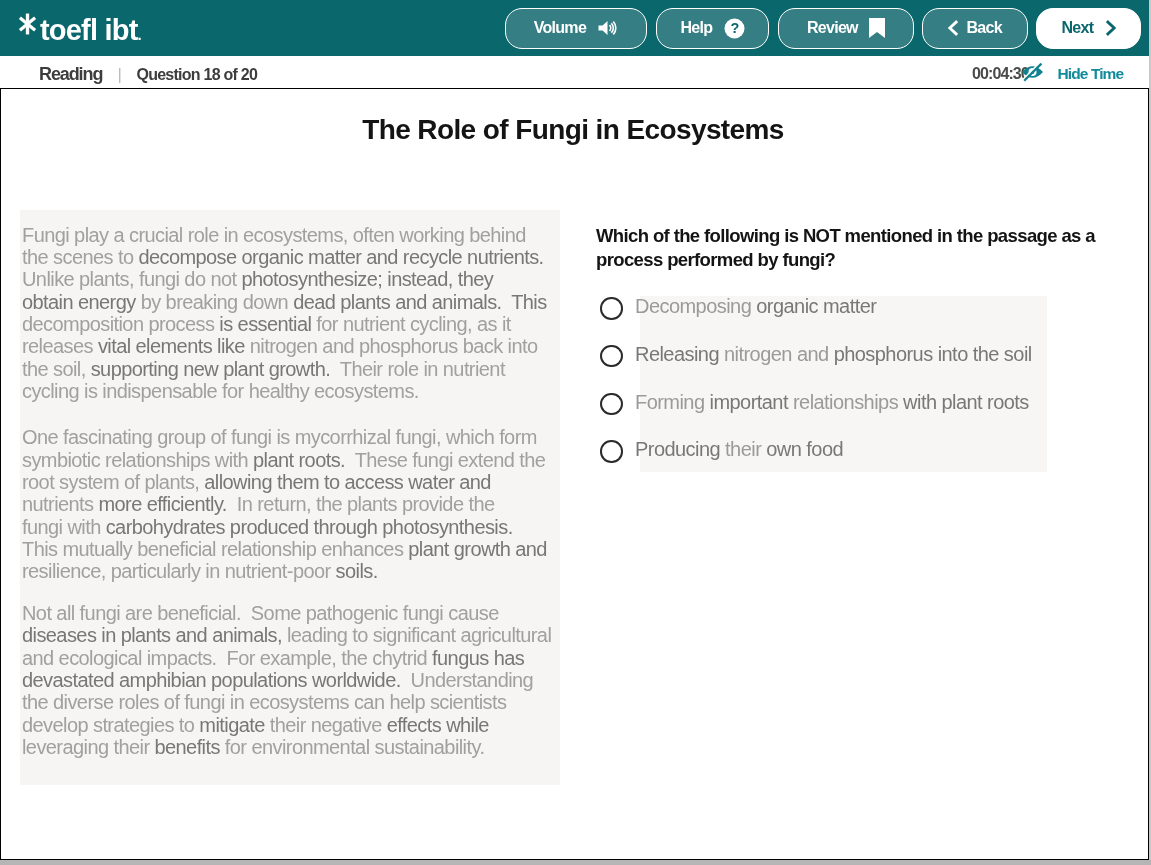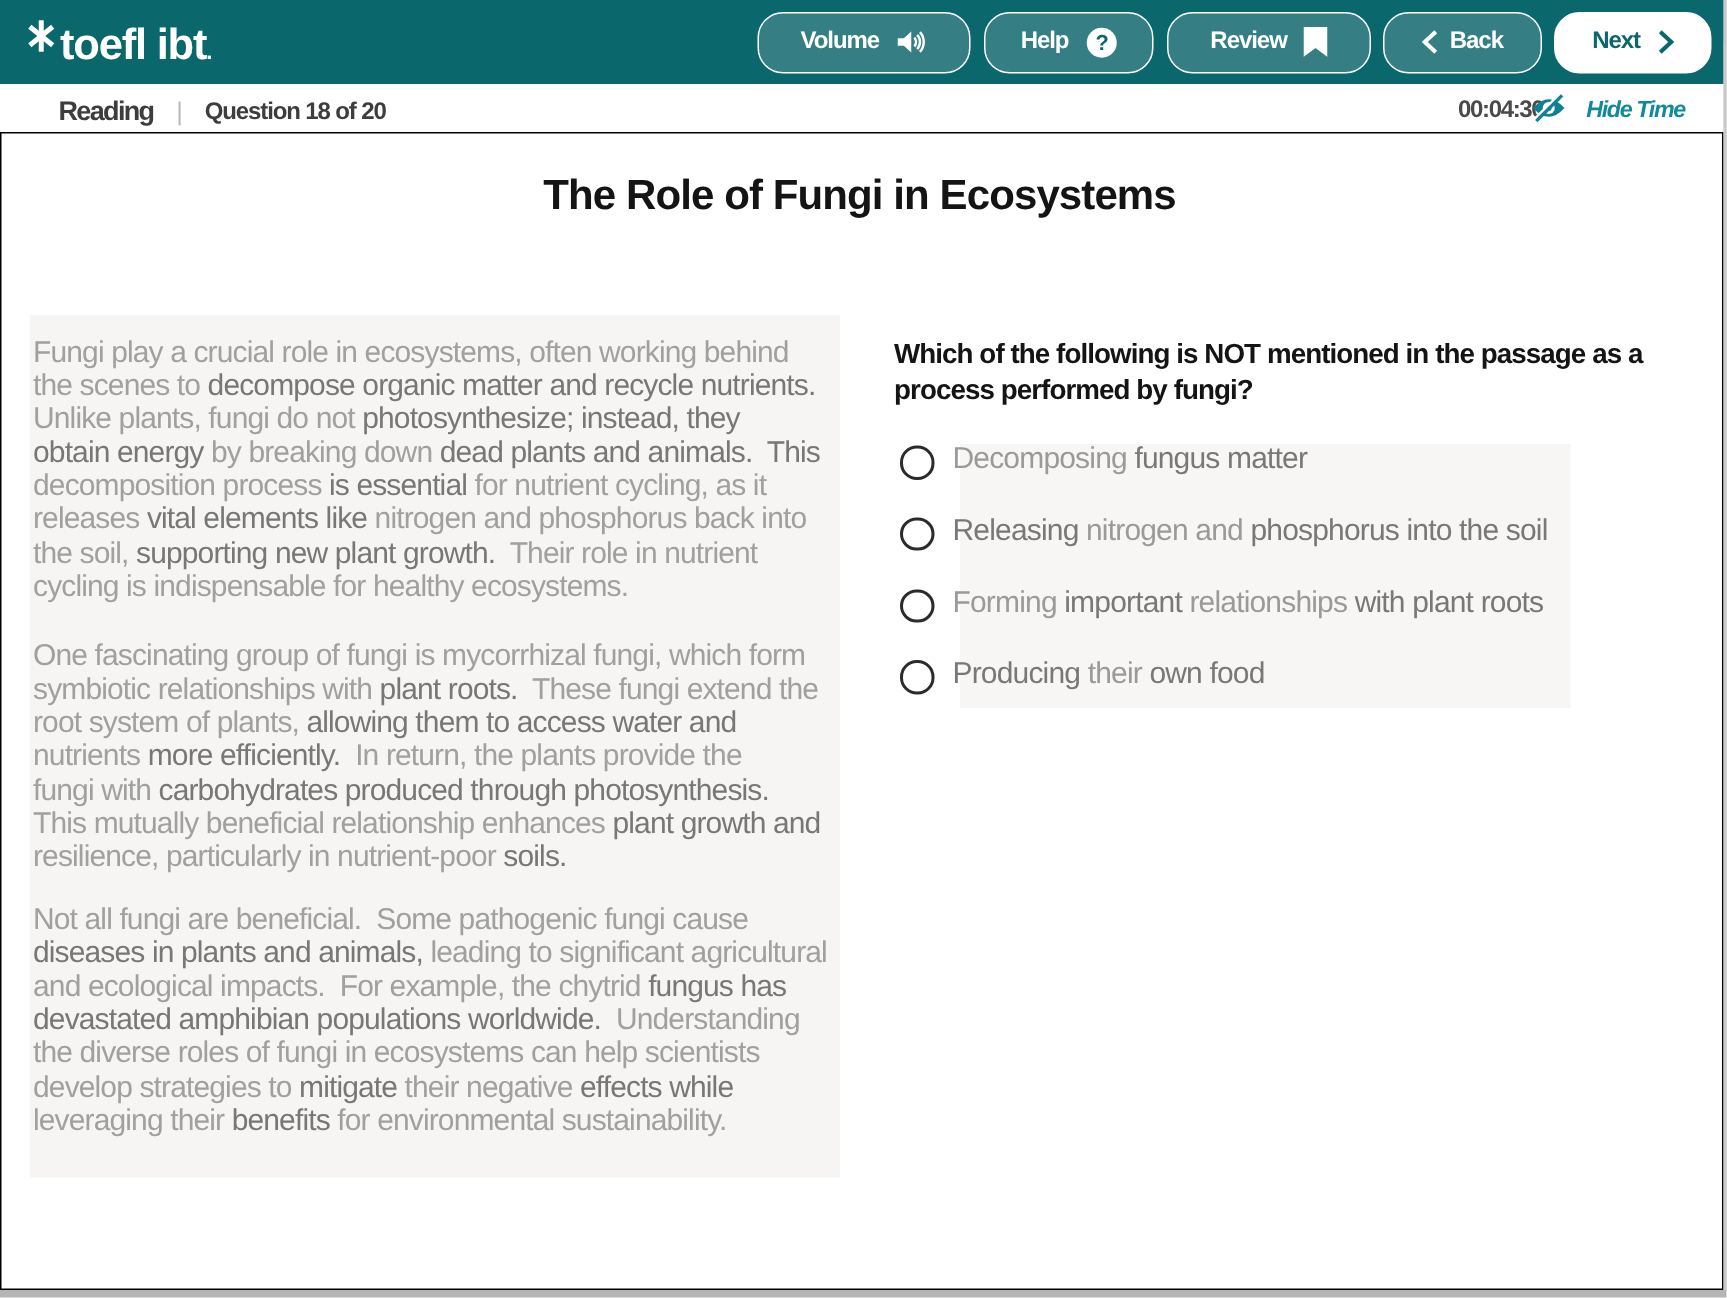--- a/index.html
+++ b/index.html
@@ -12,21 +12,21 @@
 #btns{position:absolute;right:7.7px;top:7.5px;height:41.5px;display:flex;gap:0;}
 .btn{box-sizing:border-box;height:41.5px;border:1.6px solid #fff;border-radius:17px;background:#357f84;color:#fff;font-weight:bold;font-size:16px;letter-spacing:-0.7px;display:flex;align-items:center;justify-content:center;}
 .btn.white{background:#fff;color:#0a676c;}
 
 #ibar{position:absolute;left:0;top:56px;width:1148.7px;height:32px;background:#fff;}
 .abs{position:absolute;white-space:nowrap;}
 .rd{left:39px;top:64.5px;font-size:18px;font-weight:bold;color:#3d3d3d;letter-spacing:-1.1px;line-height:18px;}
 .sep{left:117.5px;top:65.5px;font-size:17px;color:#bbb;line-height:18px;}
 .qn{left:136.5px;top:67.3px;font-size:16px;font-weight:bold;color:#3d3d3d;letter-spacing:-0.75px;line-height:16px;}
 .tm{left:972px;top:65.5px;font-size:16px;font-weight:bold;color:#4a4a4a;letter-spacing:-0.9px;line-height:16px;}
-.ht{left:1057.5px;top:65.5px;font-size:15.5px;font-weight:bold;color:#128a9c;letter-spacing:-0.9px;line-height:16px;font-style:italic;}
+.ht{left:1057.5px;top:65.5px;font-size:15.5px;font-weight:bold;color:#128a9c;letter-spacing:-0.9px;line-height:16px;}
 
 
 #card{position:absolute;left:0;top:88px;width:1148.7px;height:772px;box-sizing:border-box;border:1.8px solid #000;background:#fff;}
 #title{position:absolute;left:0;top:113px;width:1146px;text-align:center;font-size:28px;font-weight:bold;color:#141414;letter-spacing:-0.6px;line-height:34px;}
 
 #pbg{position:absolute;left:20px;top:210px;width:540px;height:575px;background:#f6f5f3;}
 #passage{position:absolute;left:22px;top:223.5px;color:#a0a0a0;font-size:20px;letter-spacing:-0.58px;filter:blur(0.45px);}
 #passage .ln{height:22.4px;line-height:22.4px;white-space:nowrap;}
 #passage .par{margin-bottom:8px;}
 #passage .par:nth-child(1){margin-bottom:23.5px;}
@@ -121,18 +121,18 @@
       <div class="ln">develop strategies to <b>mitigate</b> their negative <b>effects while</b></div>
       <div class="ln">leveraging their <b>benefits</b> for environmental sustainability.</div>
     </div>
   </div>
   <div id="question">Which of the following is NOT mentioned in the passage as a<br>process performed by fungi?</div>
   <div id="obg"></div>
   <div class="radio" style="top:297.3px;"></div>
   <div class="radio" style="top:344.8px;"></div>
   <div class="radio" style="top:392.5px;"></div>
   <div class="radio" style="top:440.1px;"></div>
-  <div class="opt" style="top:295.4px;">Decomposing <b>fungus matter</b></div>
+  <div class="opt" style="top:295.4px;">Decomposing <b>organic matter</b></div>
   <div class="opt" style="top:342.9px;"><b>Releasing</b> nitrogen and <b>phosphorus into the soil</b></div>
   <div class="opt" style="top:390.6px;">Forming <b>important</b> relationships <b>with plant roots</b></div>
   <div class="opt" style="top:438.2px;"><b>Producing</b> their <b>own food</b></div>
 </div>
 <div style="position:absolute;left:1148.7px;top:0;width:2.3px;height:860px;background:#c9c9c9;"></div>
 
 </body></html>

